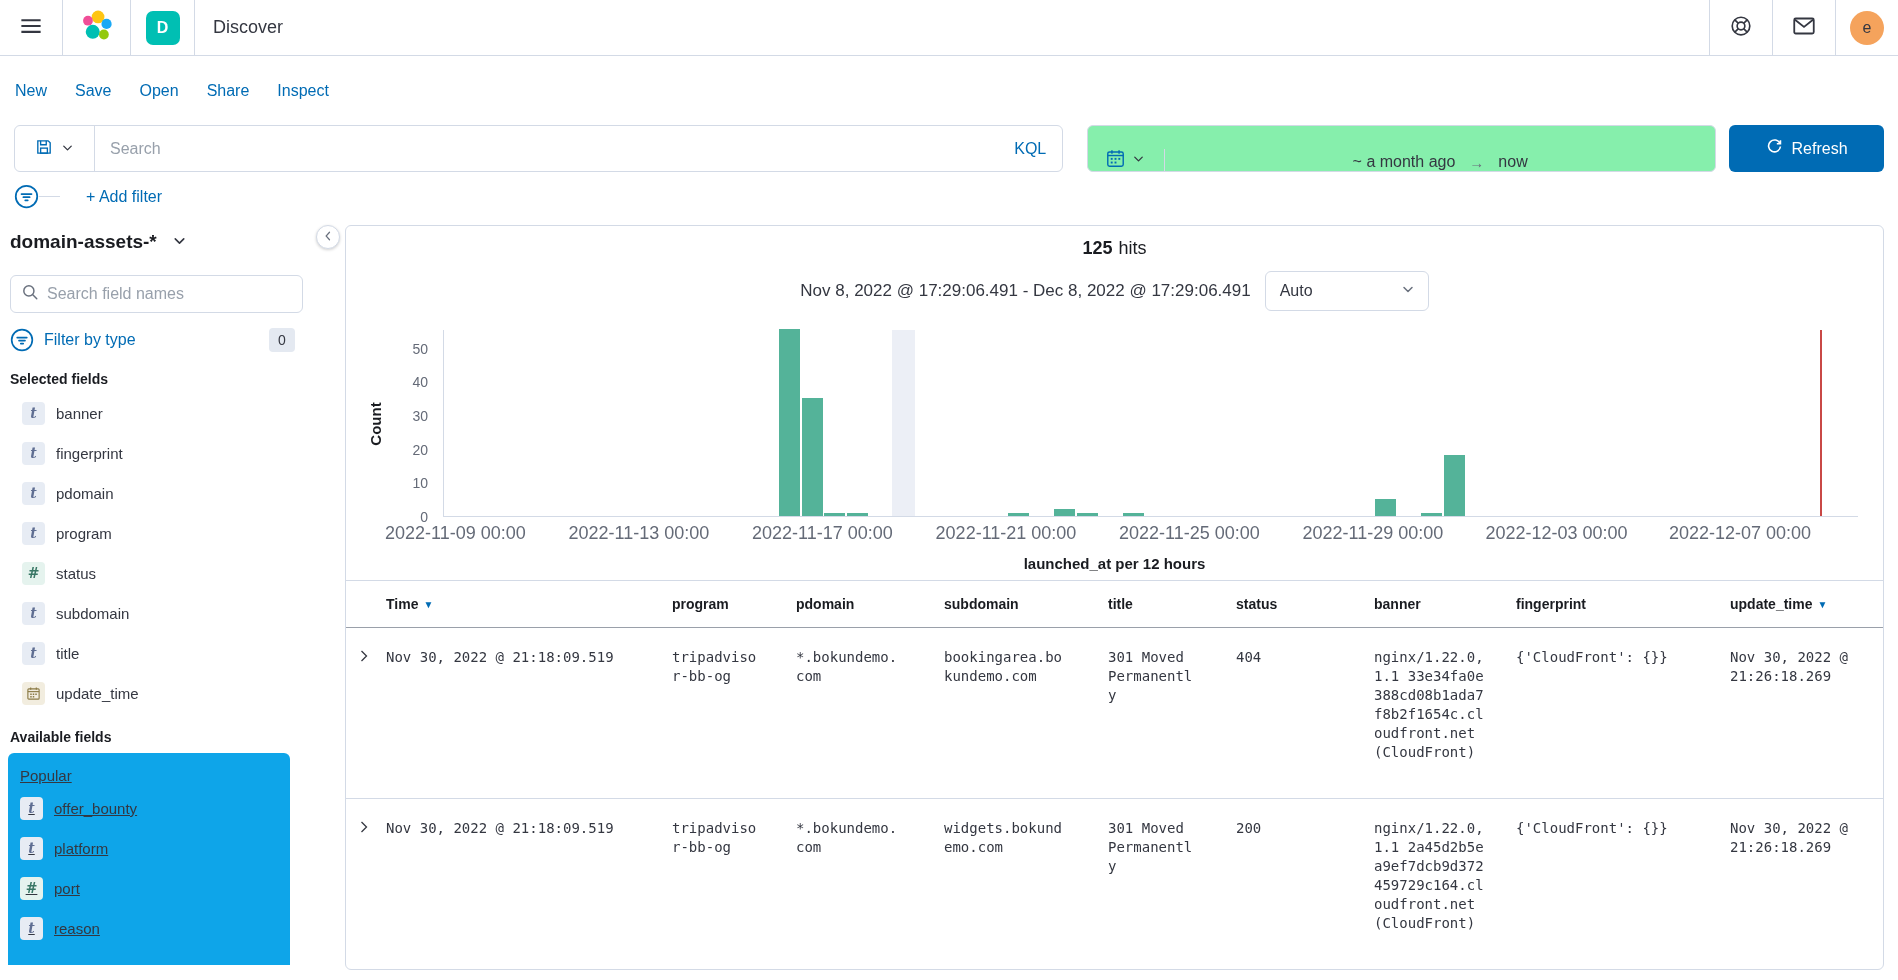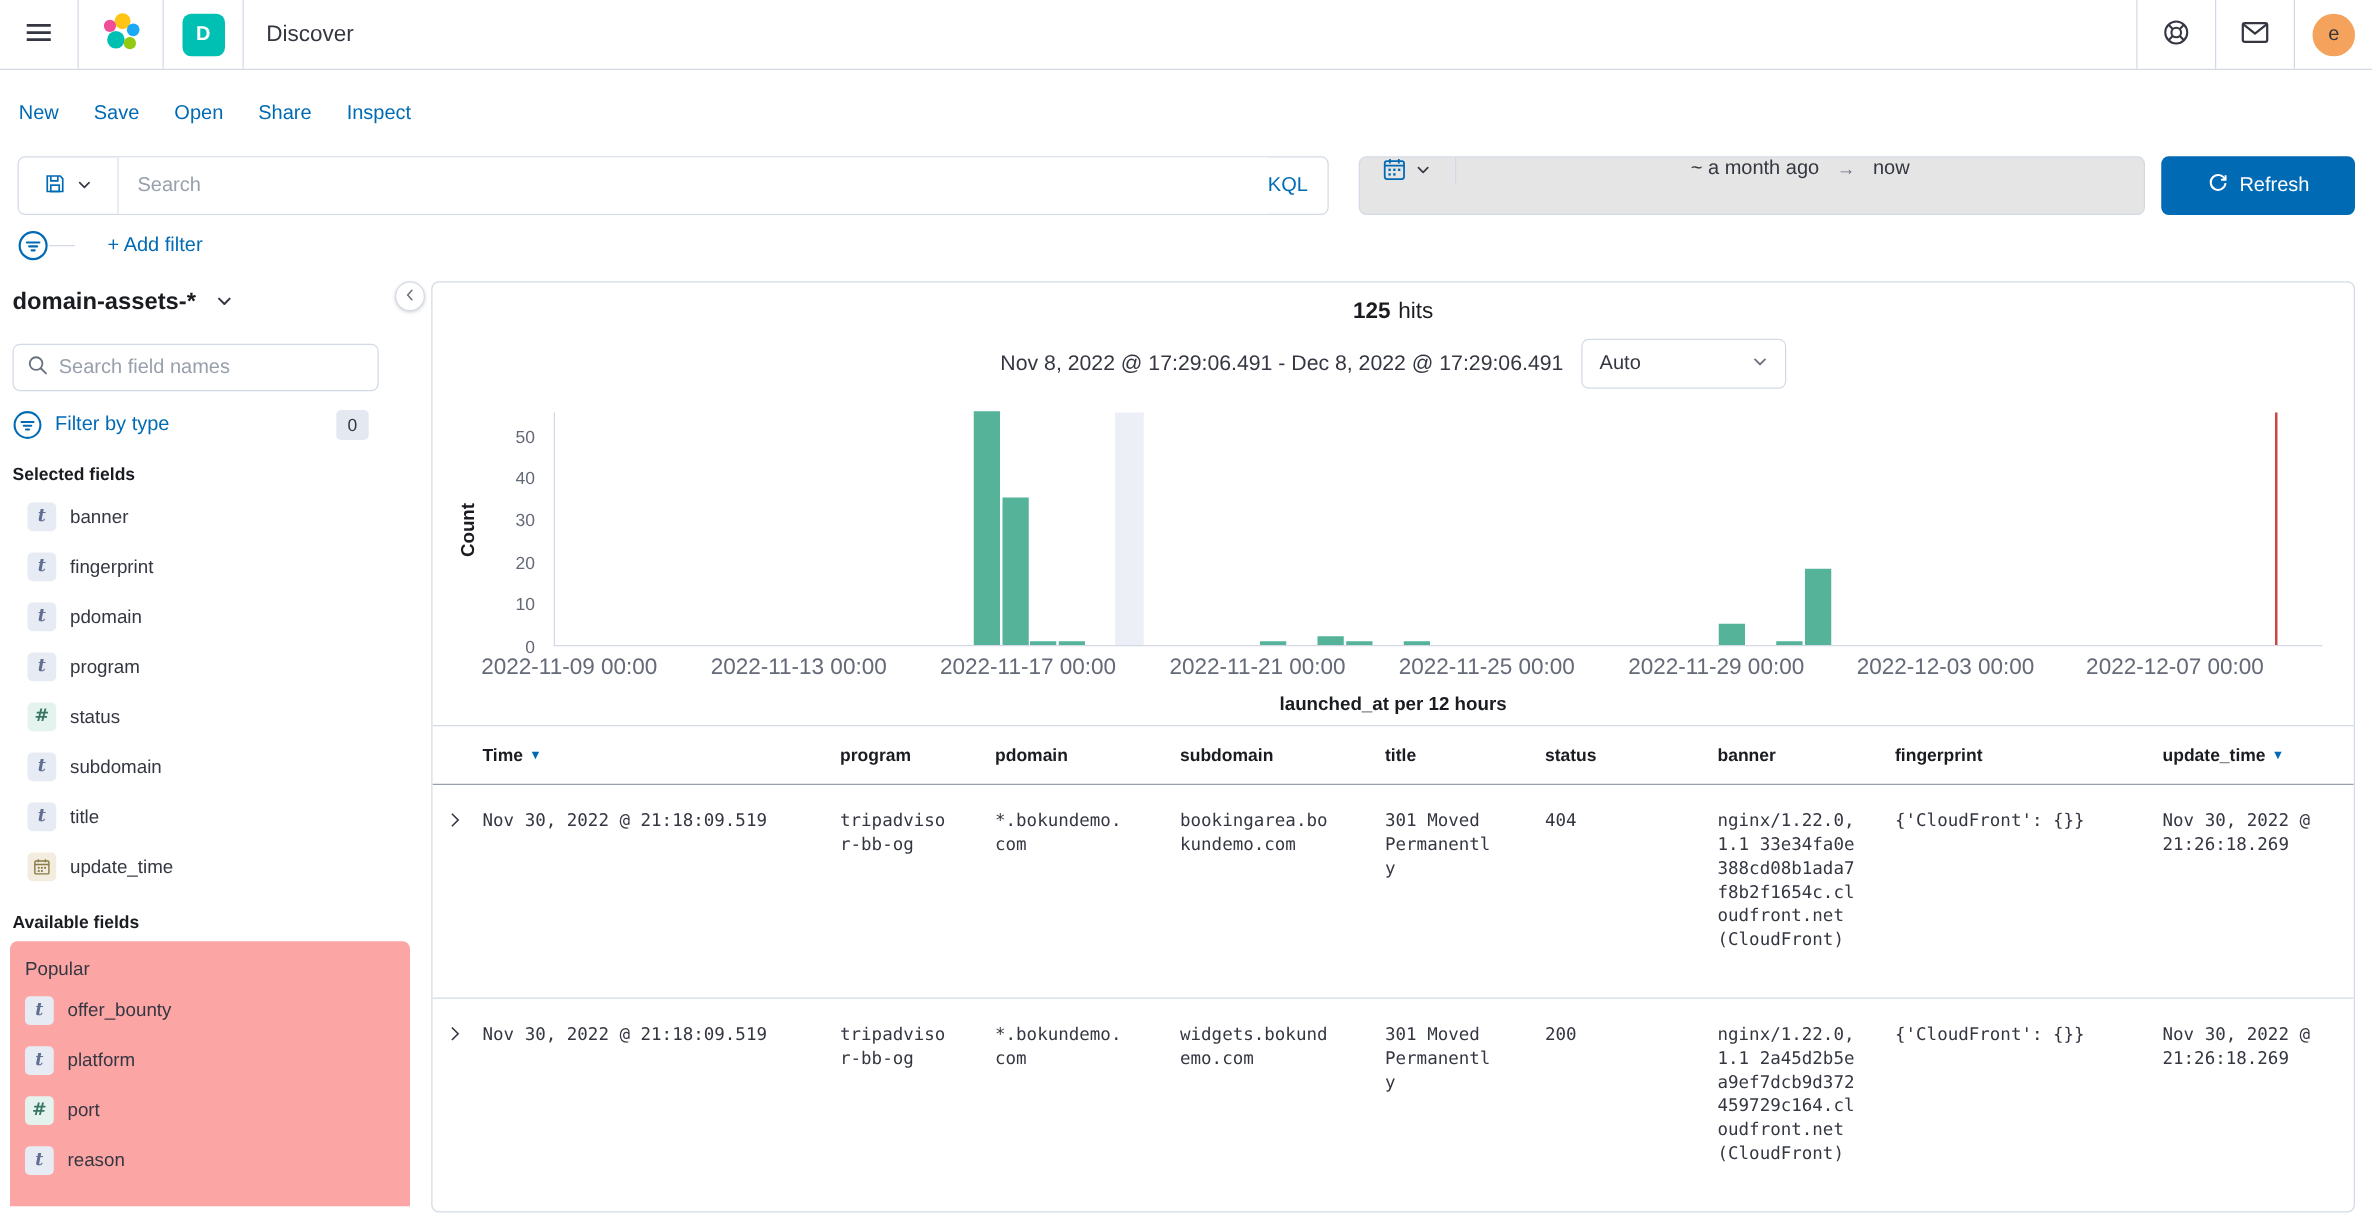--- a/index.html
+++ b/index.html
@@ -26,22 +26,22 @@
 
   
   .query-bar { display:flex; align-items:stretch; height:47px; padding:0 14px; }
   .search-box { width:1063px; display:flex; align-items:stretch; border:1px solid #D3DAE6;
     border-radius:6px; background:#fff; }
   .save-query { width:80px; display:flex; align-items:center; justify-content:center; gap:7px;
     border-right:1px solid #D3DAE6; color:#343741; }
   .search-input { flex:1; border:none; outline:none; padding-left:15px; font-size:16px; color:#343741; }
   .search-input::placeholder { color:#98A0AB; }
   .kql { display:flex; align-items:center; padding-right:16px; color:#006BB4; font-size:16px; }
-  .date-box { width:637px; margin-left:24px; display:flex; align-items:flex-start;
-    border:1px solid #D3DAE6; border-radius:6px; background:#e5e5e5; }
+  .date-box { width:637px; margin-left:24px; display:flex; align-items:flex-end;
+    border:1px solid #D3DAE6; border-radius:6px; background:#86efac; }
   .cal-btn { width:77px; display:flex; align-items:center; justify-content:center; gap:6px;
     border-right:1px solid #D3DAE6; color:#343741; }
   .date-display { flex:1; display:flex; align-items:center; justify-content:center;
     font-size:16px; color:#343741; }
   .range-arrow { color:#69707D; margin:0 14px; font-size:15px; }
   .refresh-btn { margin-left:13px; width:157px; background:#006BB4; color:#fff; border-radius:6px;
     display:flex; align-items:center; justify-content:center; gap:9px; font-size:16px; }
 
   
   .filter-bar { display:flex; align-items:center; padding:12px 14px 8px; }
@@ -67,22 +67,22 @@
     align-items:center; justify-content:center; font-size:14px; color:#343741; padding:0 6px; }
   .side-heading { margin-top:18px; font-size:14px; font-weight:700; color:#1A1C21; }
   .field-list { list-style:none; margin-top:6px; }
   .field-item { height:40px; display:flex; align-items:center; gap:11px; padding-left:12px; cursor:pointer; }
   .fbadge { width:23px; height:23px; border-radius:4px; display:flex; align-items:center;
     justify-content:center; font:italic 700 14px "DejaVu Serif",serif; flex:none; }
   .fbadge.string { background:#E7ECF4; color:#5F6E92; }
   .fbadge.number { background:#E5F3EE; color:#387765; }
   .fbadge.date   { background:#F2EDDF; }
   .fname { font-size:15px; color:#343741; }
-  .popular-block { margin-top:8px; margin-left:-2px; width:320px; background:#fca5a5;
-    border-radius:6px 6px 0 0; padding:14px 0 10px; flex:1; }
+  .popular-block { margin-top:8px; margin-left:-2px; width:282px; background:#0ea5e9;
+    border-radius:6px 6px 0 0; padding:14px 0 10px; flex:1;text-decoration:underline; }
   .popular-label { padding-left:12px; font-size:15px; color:#343741; }
 
   .main-area { flex:1; position:relative; padding-right:14px; }
   .collapse-btn { position:absolute; left:-29px; top:8px; width:24px; height:24px; border-radius:50%;
     border:1px solid #D3DAE6; background:#fff; box-shadow:0 1px 3px rgba(0,0,0,.18); z-index:4;
     display:flex; align-items:center; justify-content:center; }
   .panel { margin-top:8px; border:1px solid #D3DAE6; border-radius:6px; height:745px;
     background:#fff; overflow:hidden; }
 
   .hits-row { margin-top:12px; display:flex; justify-content:center; align-items:baseline;

